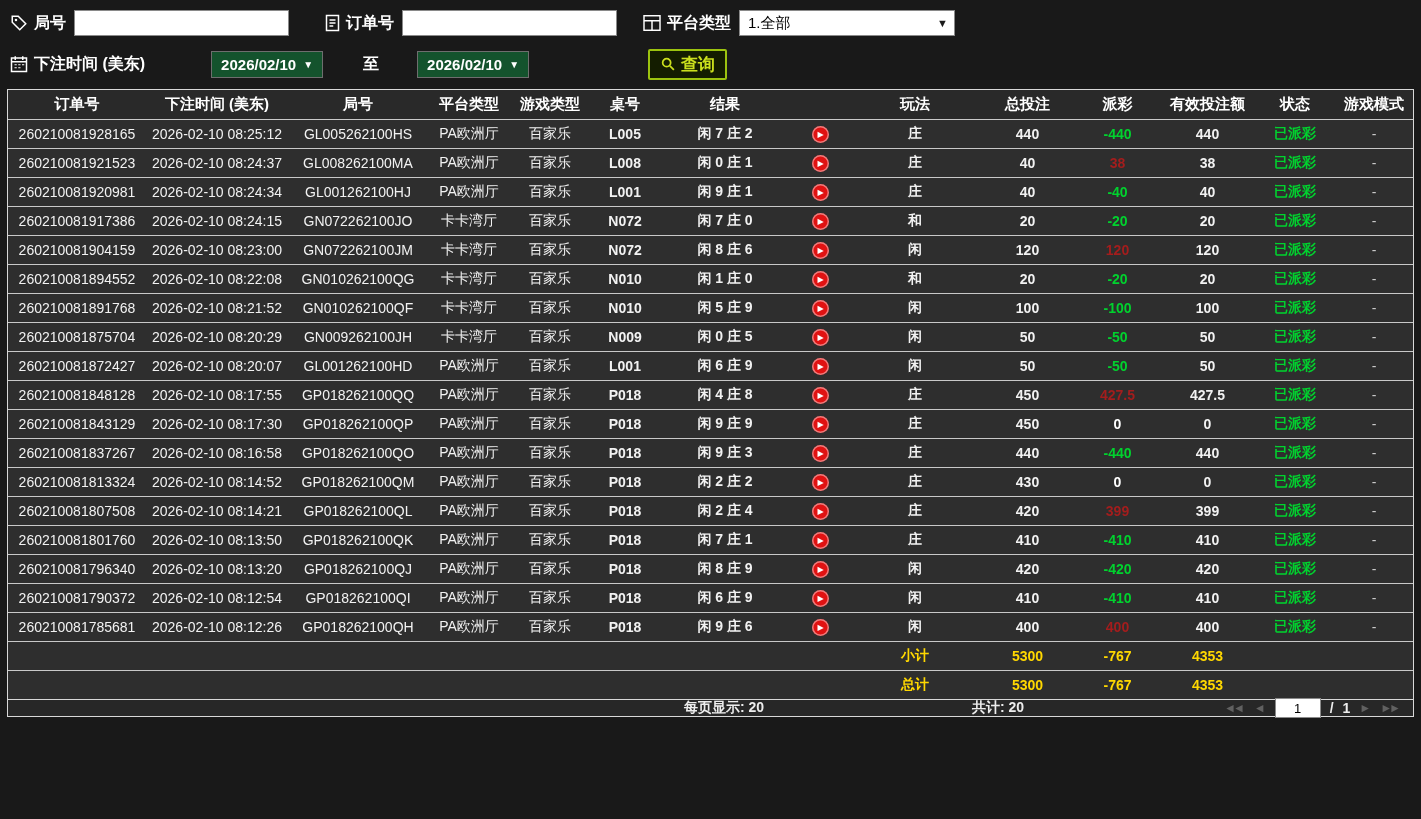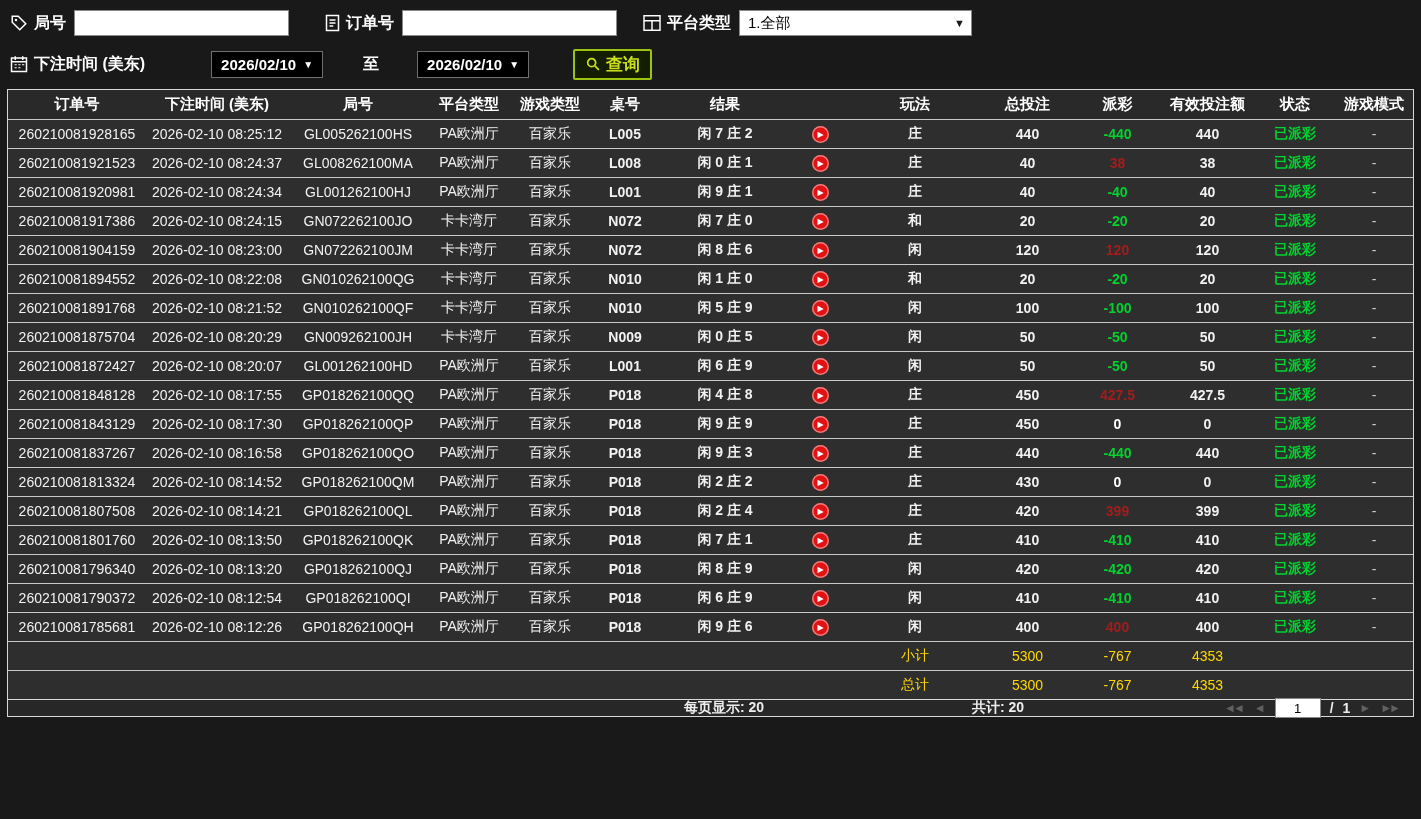--- a/index.html
+++ b/index.html
@@ -14,27 +14,27 @@
   
   .toolbar { padding:7px 10px 0 10px; }
   .tb-row { display:flex; align-items:center; height:32px; margin-bottom:9px; }
   .tb-label { font-weight:bold; font-size:16px; color:#fff; margin:0 8px 0 6px; white-space:nowrap; }
   .tb-icon { display:inline-flex; align-items:center; }
   .txt-input {
     width:215px; height:26px; background:#fff; border:1px solid #8a8a8a;
     font-size:14px; color:#000; padding:0 6px; outline:none;
   }
   .select-box {
-    width:233px; height:26px; background:#fff; color:#000;
+    width:216px; height:26px; background:#fff; color:#000;
     display:flex; align-items:center; font-size:15px; padding:0 8px;
     position:relative; border:1px solid #8a8a8a; cursor:pointer;
   }
   .select-box .caret { position:absolute; right:6px; font-size:11px; color:#1a1a1a; }
   .date-btn {
-    height:27px; background:#000000; border:1px solid #6e6e6e; color:#fff;
+    height:27px; background:#14532d; border:1px solid #6e6e6e; color:#fff;
     font-weight:bold; font-size:15px; display:inline-flex; align-items:center;
     gap:7px; padding:0 9px; cursor:pointer;
     font-family:"Liberation Sans","DejaVu Sans",sans-serif;
   }
   .date-btn .caret { font-size:10px; }
   .search-btn {
     height:31px; background:#141d00; border:2px solid var(--accent);
     color:var(--accent-text); font-weight:bold; font-size:17px;
     display:inline-flex; align-items:center; gap:5px; padding:0 10px;
     cursor:pointer; border-radius:2px;
@@ -51,21 +51,21 @@
   }
   thead th { font-size:15px; font-weight:bold; color:#fff; background:#292929; }
   tbody td { color:#f2f2f2; }
   tbody td.plain { font-weight:normal; }
   tbody td.strong { font-weight:bold; }
   td.pos  { color:var(--pos);  font-weight:bold; }
   td.neg  { color:var(--neg);  font-weight:bold; }
   td.zero { color:#ffffff;     font-weight:bold; }
   td.status { color:var(--status); font-weight:bold; }
   td.mode { color:#c9c9c9; font-weight:normal; }
-  tfoot td { font-weight:normal; }
+  tfoot td { font-weight:bold; }
   tfoot .tot { color:var(--totals); font-size:14px; }
   tfoot tr:last-child td { border-bottom:none; }
 
   .play-btn {
     display:inline-flex; width:17px; height:17px; border-radius:50%;
     background:var(--play); color:#fff; font-size:8px;
     align-items:center; justify-content:center; cursor:pointer;
     box-shadow: inset 0 0 0 1.5px rgba(255,255,255,.45);
     padding-left:1px;
   }
@@ -139,21 +139,21 @@
       <span class="caret">▼</span>
     </button>
 
     <span class="tb-label" style="margin-left:40px;">至</span>
 
     <button class="date-btn" style="margin-left:30px;">
       <span>2026/02/10</span>
       <span class="caret">▼</span>
     </button>
 
-    <button class="search-btn" style="margin-left:44px;">
+    <button class="search-btn" style="margin-left:119px;">
       <span class="tb-icon">
         <svg width="16" height="16" viewBox="0 0 24 24">
             <circle cx="10" cy="10" r="6" fill="none" stroke="#cbe01d" stroke-width="2.6"></circle>
             <path d="M14.8 14.8l6 6" stroke="#cbe01d" stroke-width="2.6"></path>
           </svg>
       </span>
       <span>查询</span>
     </button>
   </div>
 </div>

